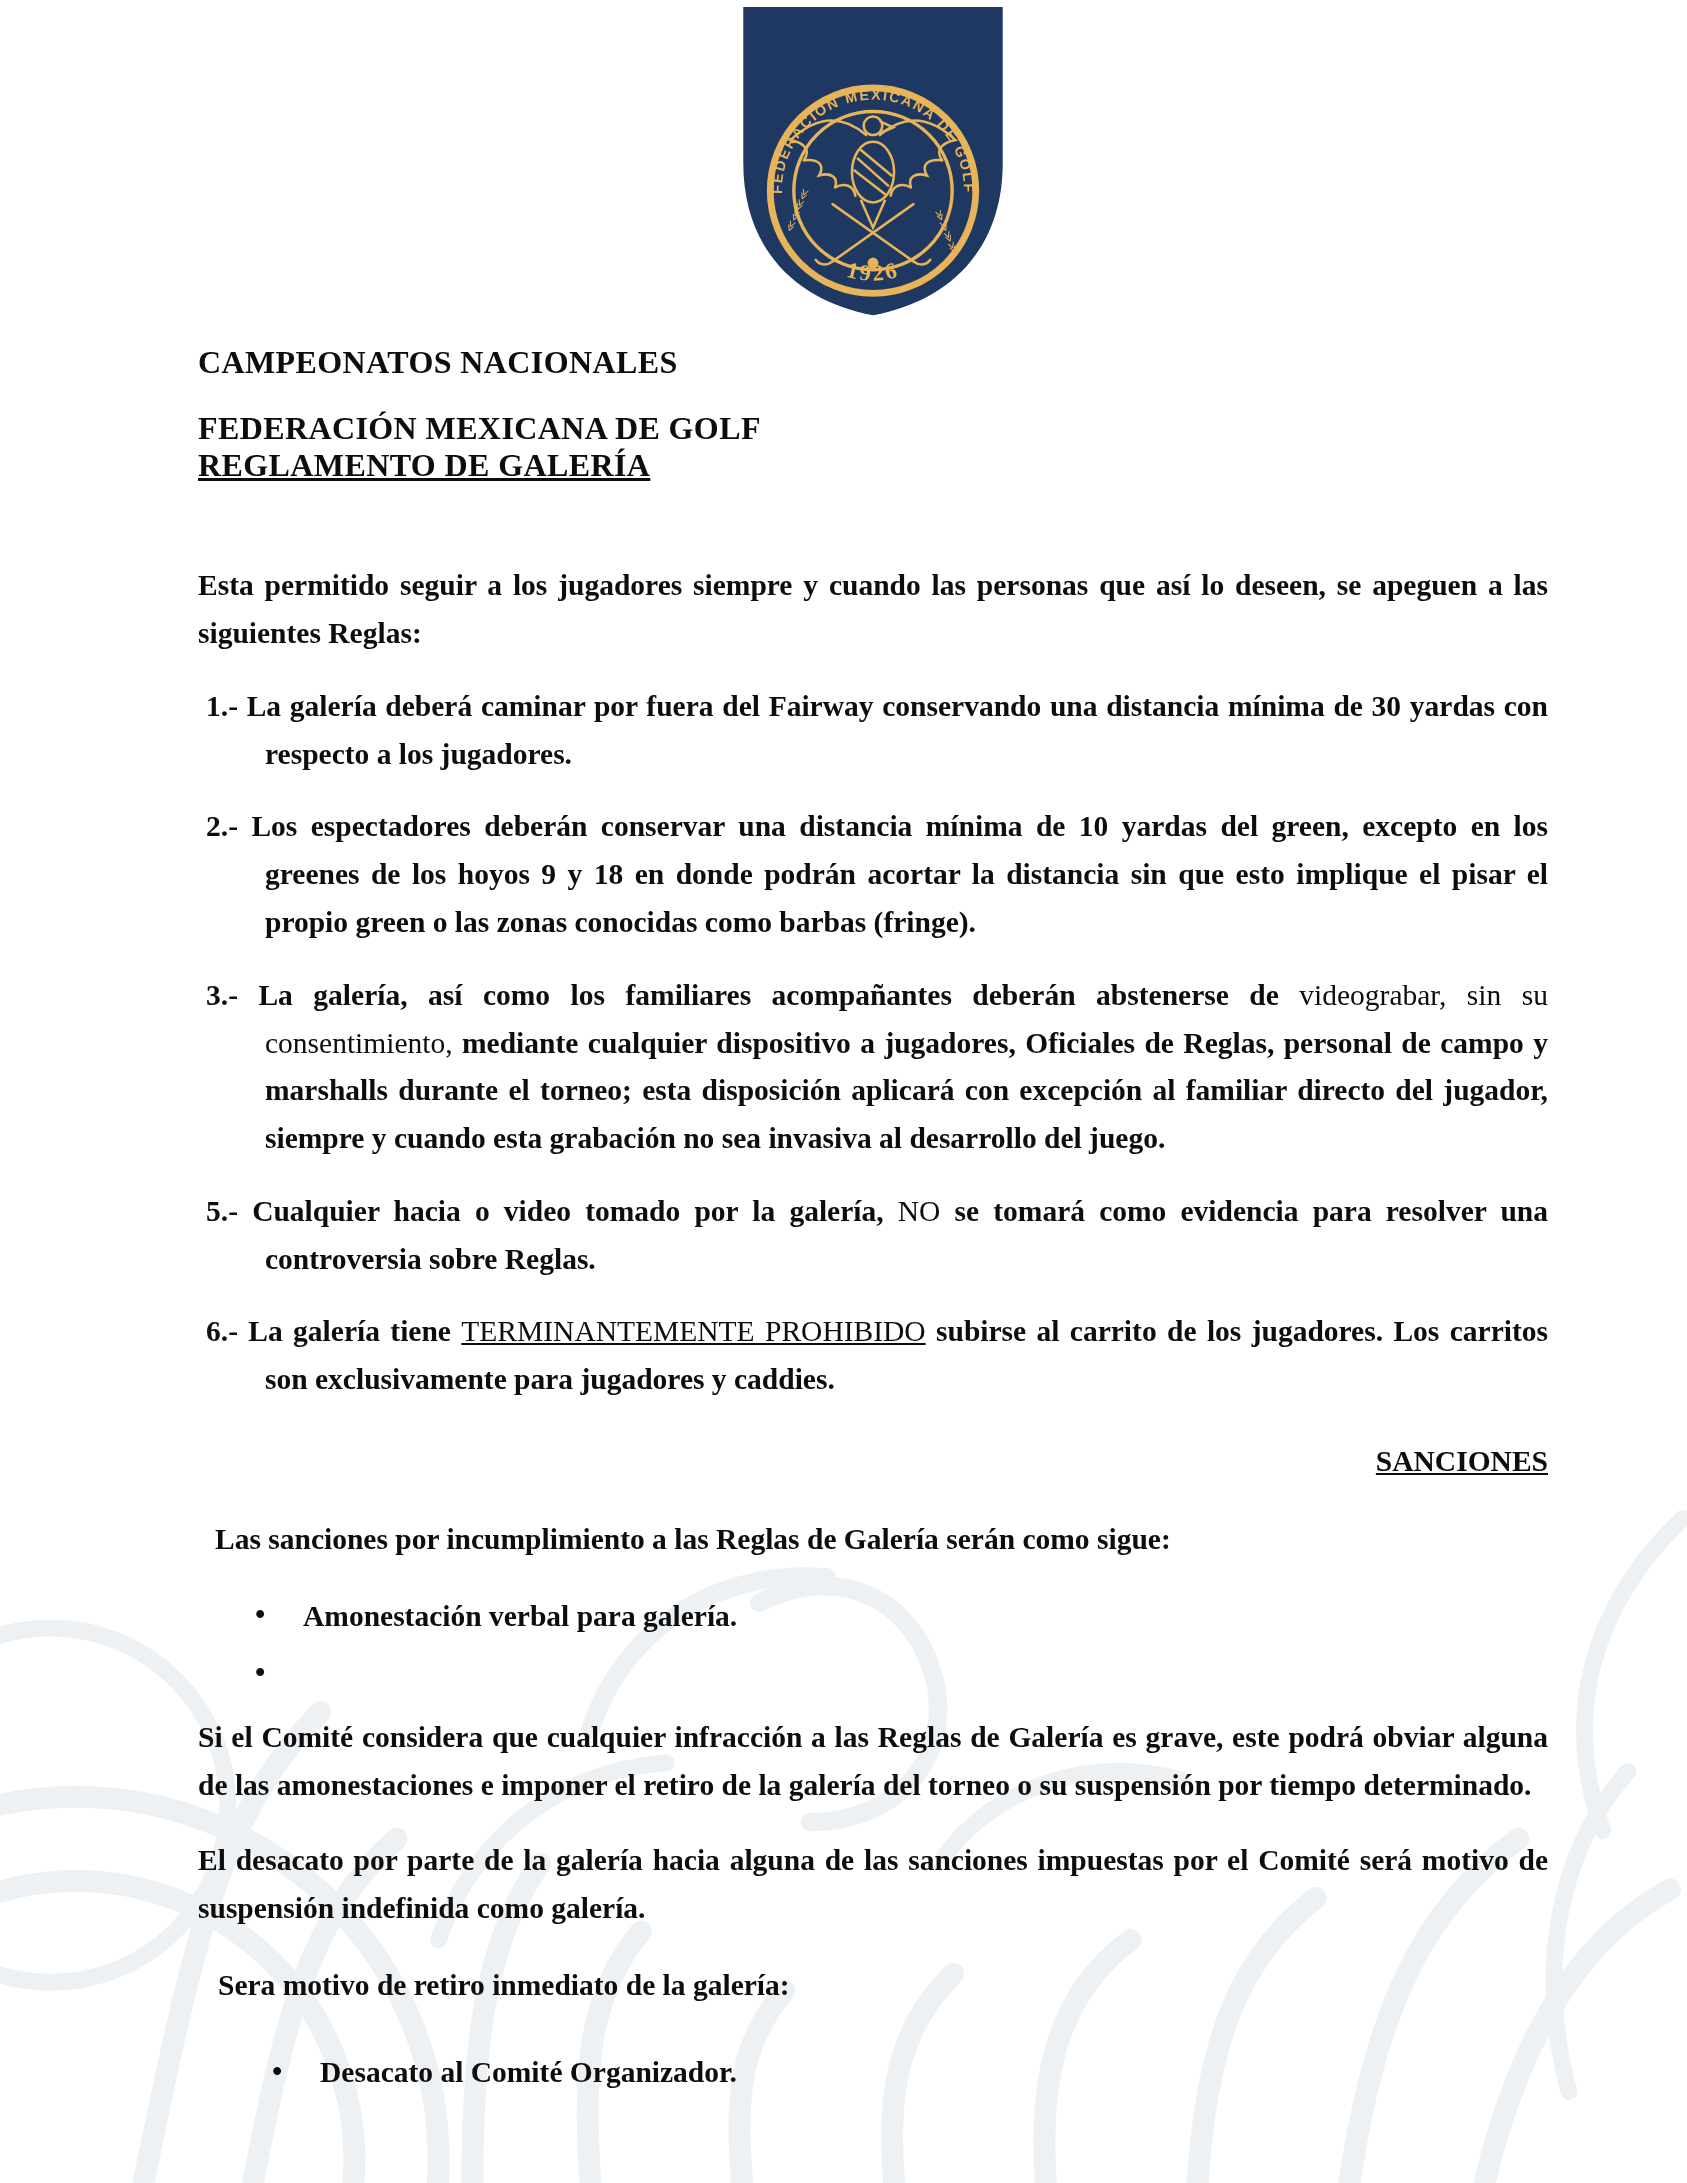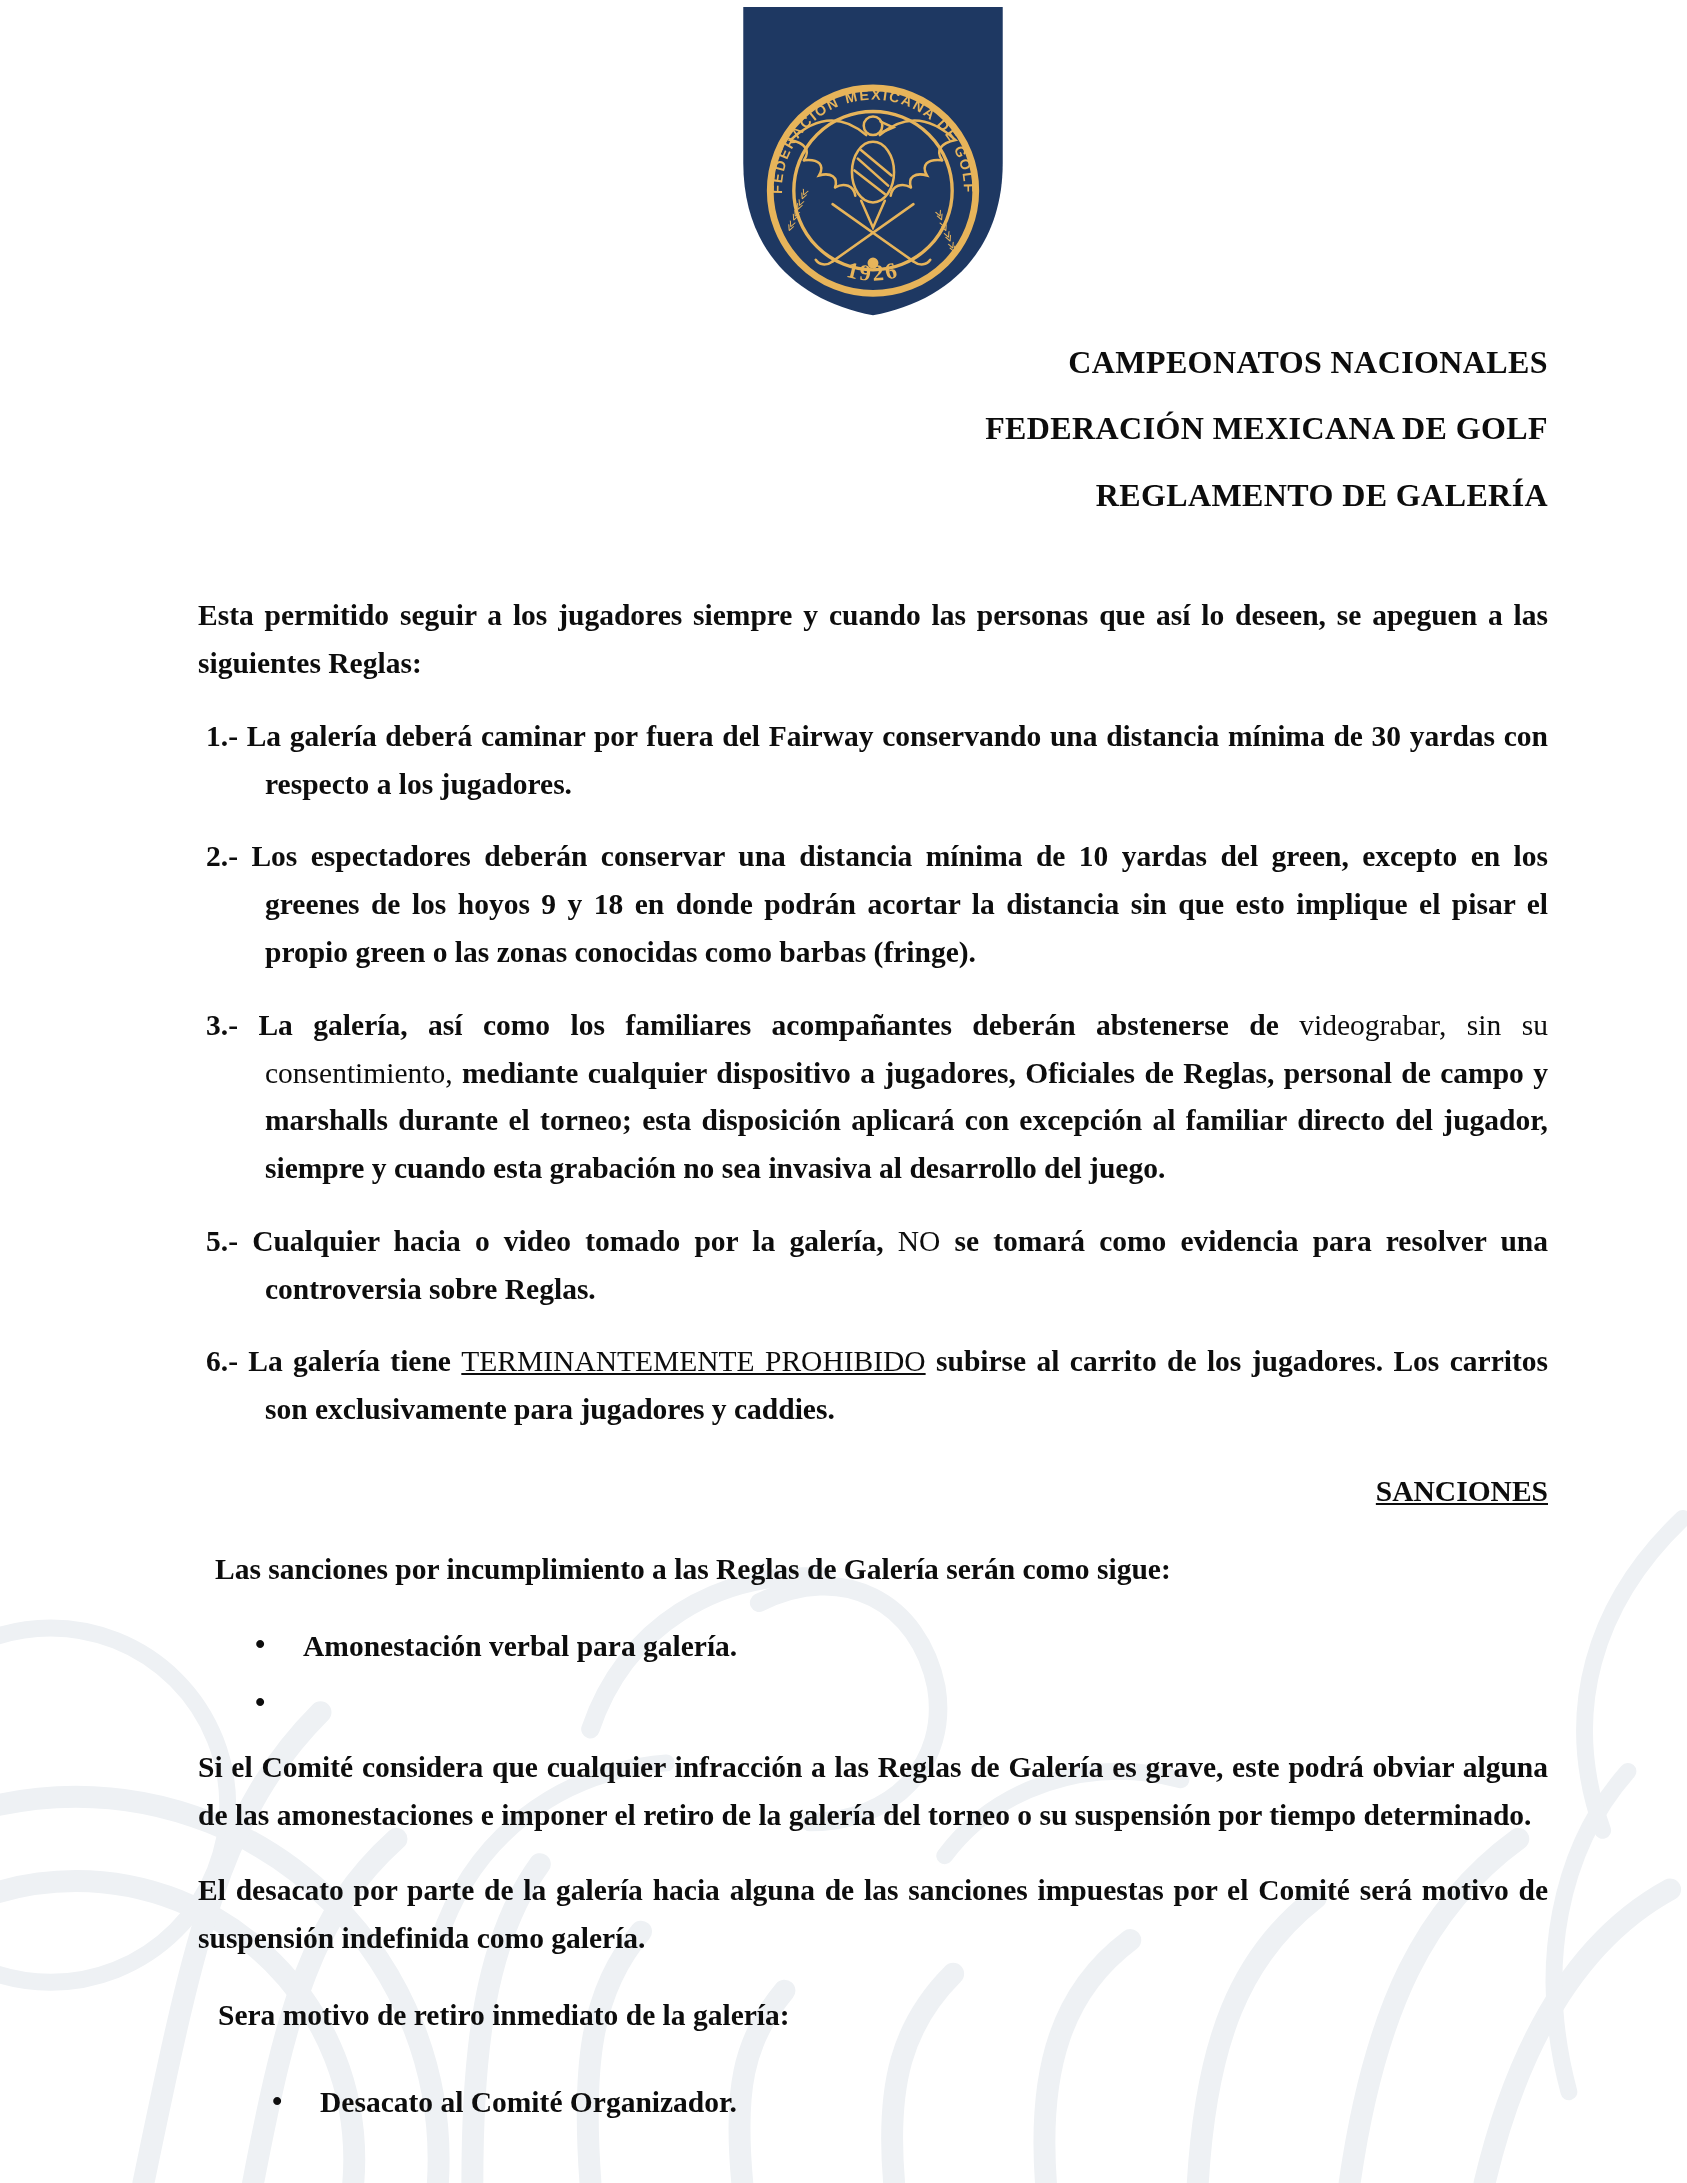--- a/index.html
+++ b/index.html
@@ -15,27 +15,27 @@
   #watermark {
     position: absolute; left: 0; top: 0; width: 1687px; height: 2183px;
     z-index: 0; pointer-events: none;
   }
   .page {
     position: relative; z-index: 1;
     width: 1687px; height: 2183px;
     padding: 6.7px 139px 0 198px;
   }
   .logo-wrap { width: 260px; margin: 0 auto; }
-  .titles { text-align: right; }
+  .titles { text-align: left; }
   .title-line {
     font-size: 32px; font-weight: 700; letter-spacing: 0.4px;
   }
   .t1 { margin-top: 23.6px; }
   .t2 { margin-top: 29px; }
-  .t3 { margin-top: 30px; }
+  .t3 { text-decoration: underline; }
   .body-text { font-size: 29.5px; line-height: 1.62; font-weight: 700; }
   .para { text-align: justify; margin: 0; }
   .intro { margin-top: 78px; }
   .rule {
     text-align: justify; margin: 25px 0 0 8px;
     padding-left: 59px; text-indent: -59px;
   }
   .rule .num { font-weight: 700; }
   .reg { font-weight: 400; }
   .reg-u { font-weight: 400; text-decoration: underline; }

